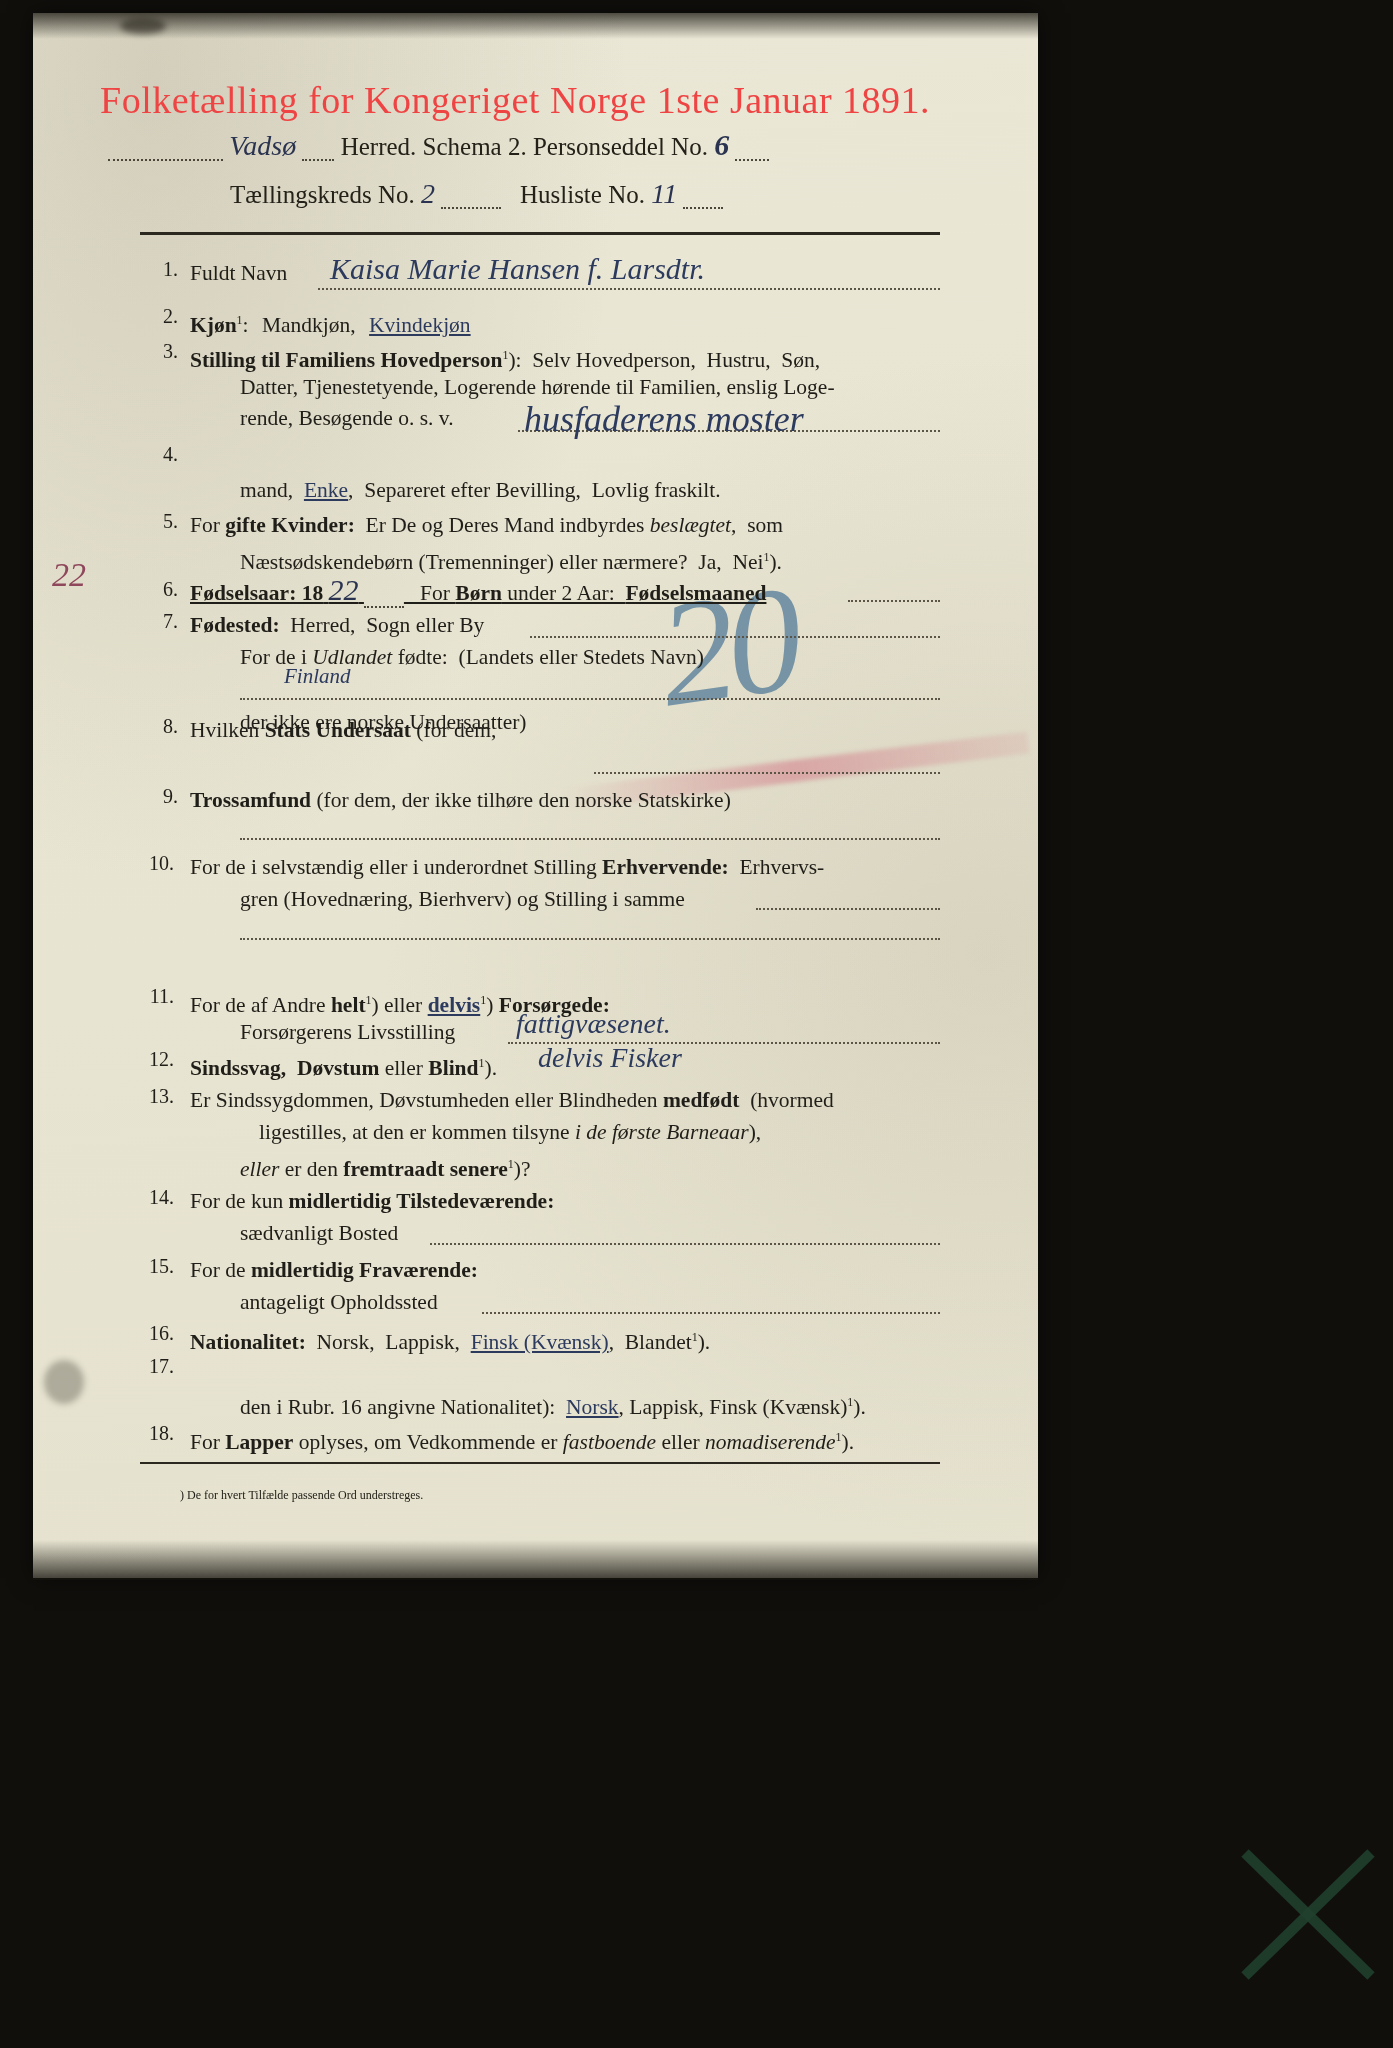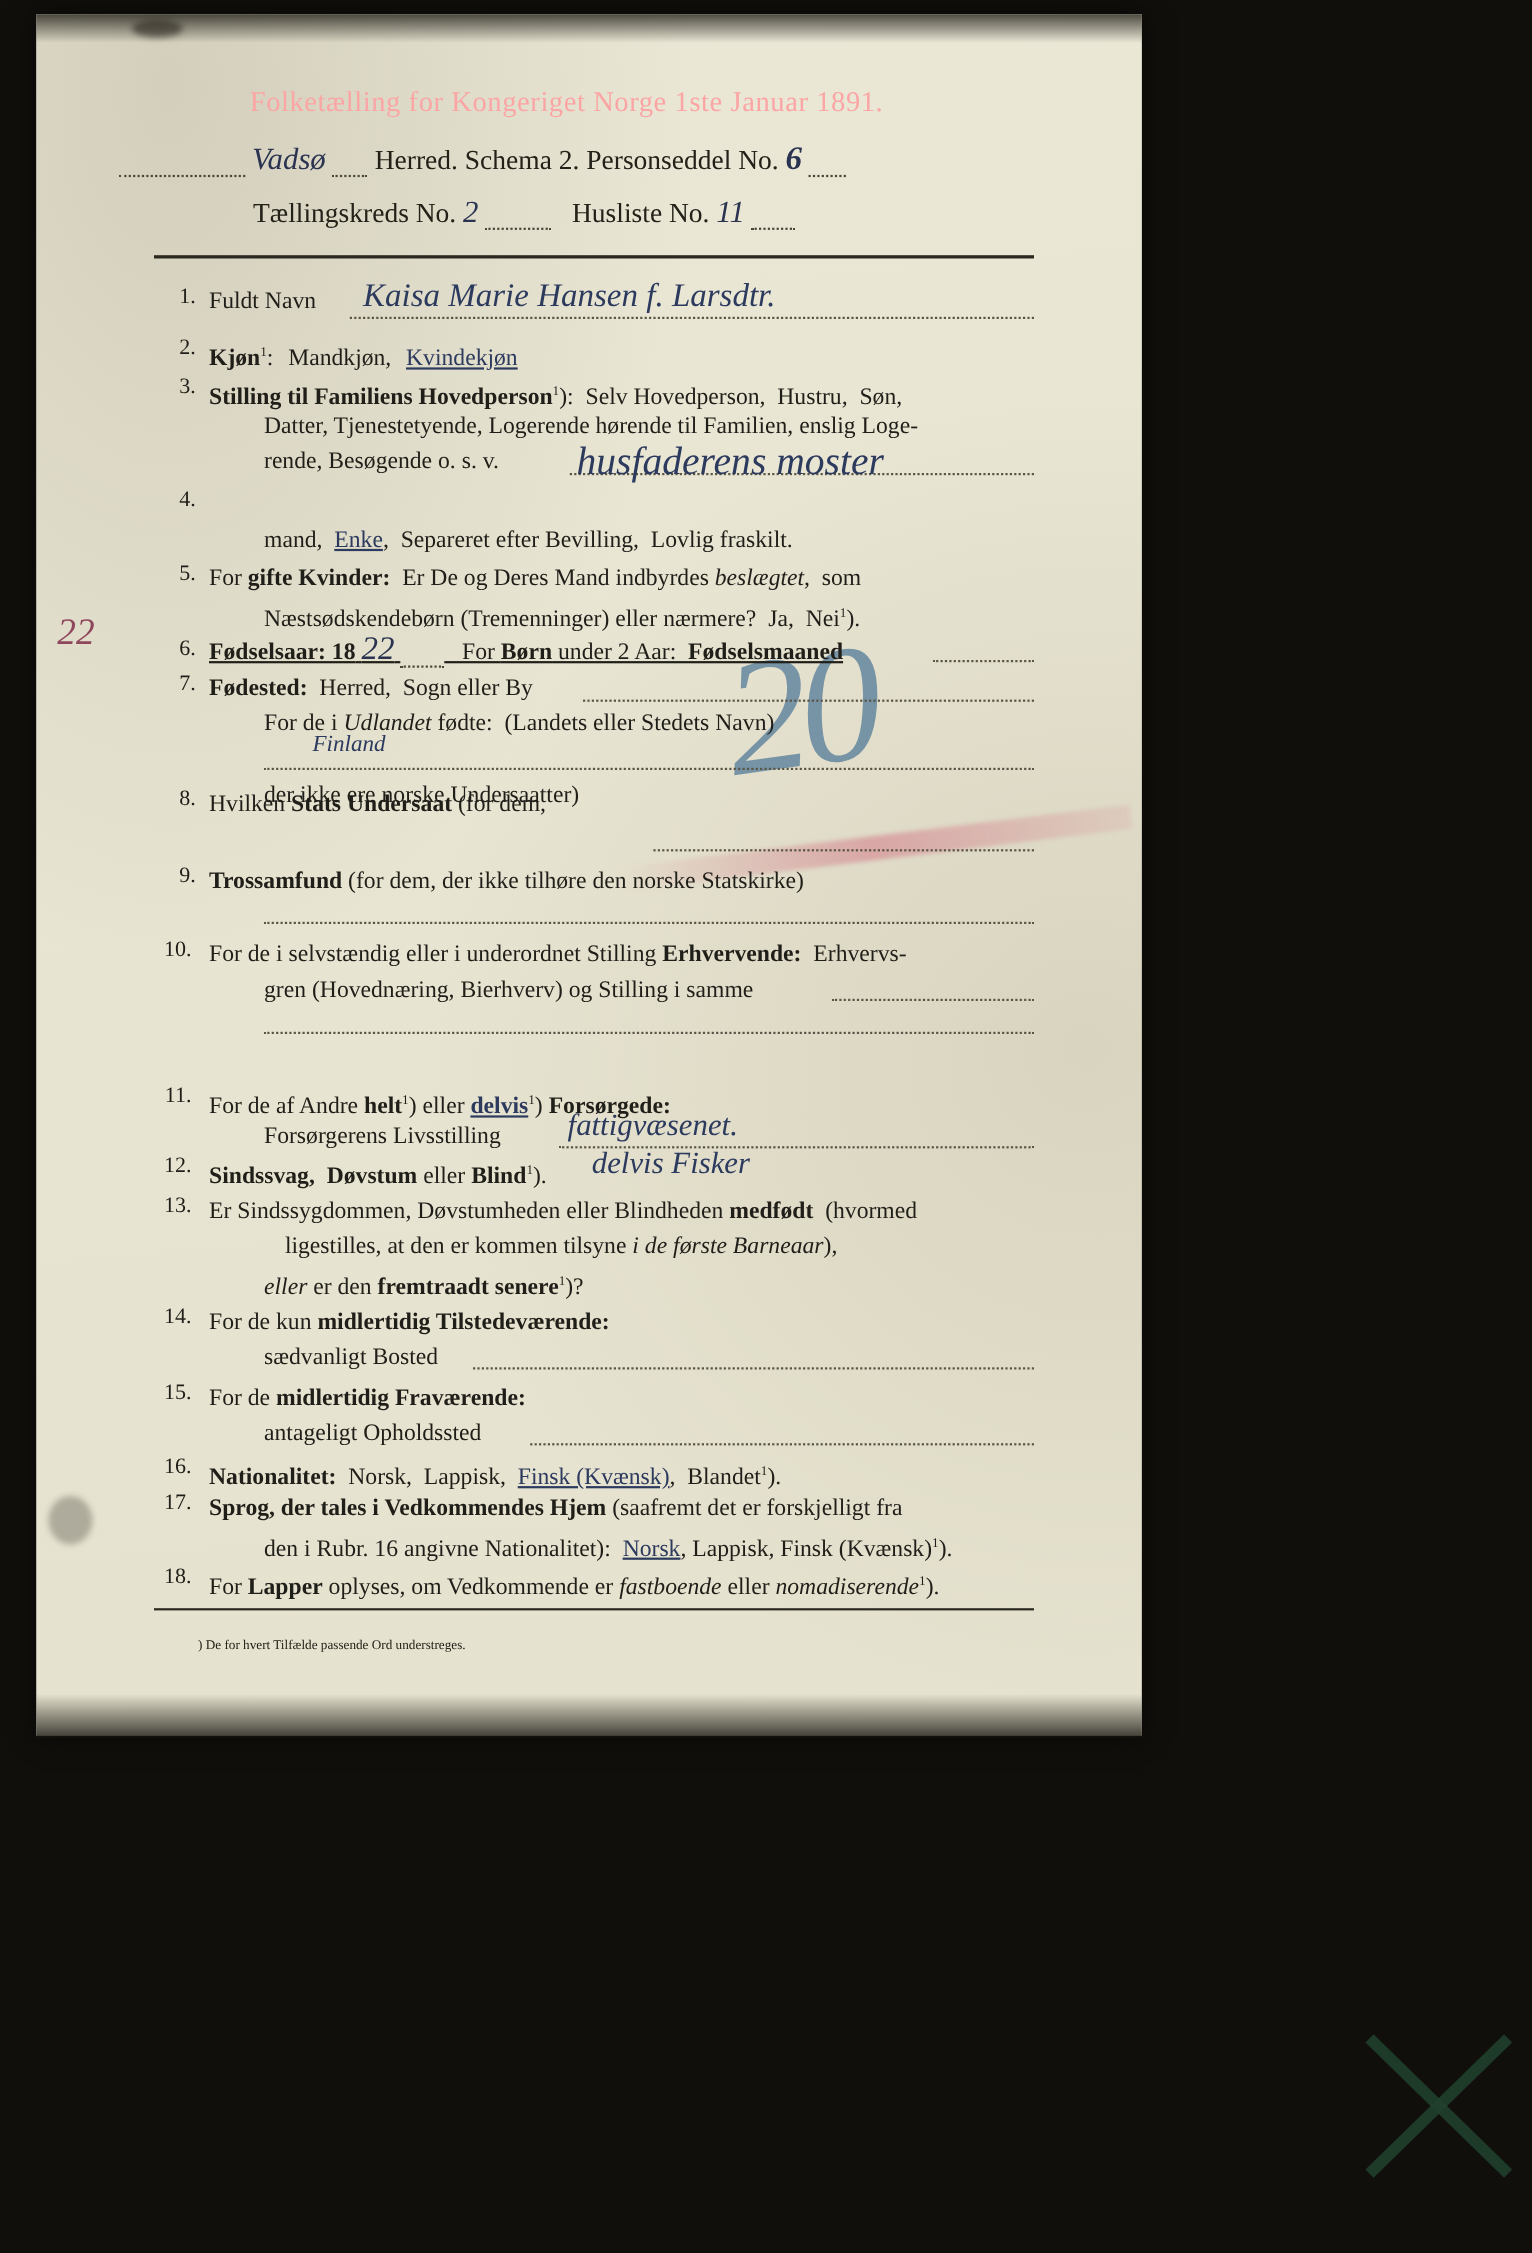--- a/index.html
+++ b/index.html
@@ -18,21 +18,21 @@
   
   .edge-top{position:absolute;left:33px;top:13px;width:1005px;height:26px;
         background:linear-gradient(180deg,rgba(25,22,16,.75),rgba(25,22,16,0));}
   .edge-bottom{position:absolute;left:33px;top:1540px;width:1005px;height:40px;
         background:linear-gradient(0deg,rgba(20,18,12,.8),rgba(20,18,12,0));}
   .blot{position:absolute;border-radius:50%;background:rgba(30,26,18,.55);filter:blur(3px);}
 
   .content{position:absolute;inset:0;padding:0;color:#1d1c18;}
 
   .title{position:absolute;left:100px;top:78px;width:830px;text-align:center;
-         font-size:26px;letter-spacing:.5px;color:#fca5a5;white-space:nowrap;}
+         font-size:38px;letter-spacing:.5px;color:#ef4444;white-space:nowrap;}
   .line2{position:absolute;left:108px;top:128px;width:830px;font-size:25px;color:#232118;}
   .line3{position:absolute;left:230px;top:178px;width:730px;font-size:25px;color:#232118;}
 
   .dots{display:inline-block;border-bottom:2px dotted #4a463a;vertical-align:2px;}
   .rule{position:absolute;background:#2b2820;height:3px;}
 
   .hand{font-family:"Liberation Serif",serif;font-style:italic;color:#2a3350;}
 
   .row{position:absolute;font-size:21.5px;line-height:30px;color:#201e18;}
   .num{position:absolute;font-size:20px;color:#201e18;text-align:right;width:38px;}
@@ -211,23 +211,20 @@
     <div class="row" style="left:240px;top:1287px;">antageligt Opholdssted</div>
     <div class="dotline" style="left:482px;top:1312px;width:458px;"></div>
 
     <div class="num" style="left:136px;top:1322px;">16.</div>
     <div class="row" style="left:190px;top:1322px;">
       <span class="b">Nationalitet:</span>&nbsp; Norsk,&nbsp; Lappisk,&nbsp;
       <span class="u" style="color:#2c3a5e;">Finsk (Kvænsk)</span>,&nbsp; Blandet<sup>1</sup>).
     </div>
 
     <div class="num" style="left:136px;top:1355px;">17.</div>
-    <div class="row" style="left:190px;top:1355px;width:770px;">
-      <span class="b">Sprog, der tales i Vedkommendes Hjem</span> (saafremt det er forskjelligt fra
-    </div>
     <div class="row" style="left:240px;top:1387px;width:740px;">
       den i Rubr. 16 angivne Nationalitet):&nbsp;
       <span class="u" style="color:#2c3a5e;">Norsk</span>, Lappisk, Finsk (Kvænsk)<sup>1</sup>).
     </div>
 
     <div class="num" style="left:136px;top:1422px;">18.</div>
     <div class="row" style="left:190px;top:1422px;width:770px;">
       For <span class="b">Lapper</span> oplyses, om Vedkommende er <span class="i">fastboende</span> eller <span class="i">nomadiserende</span><sup>1</sup>).
     </div>
 

